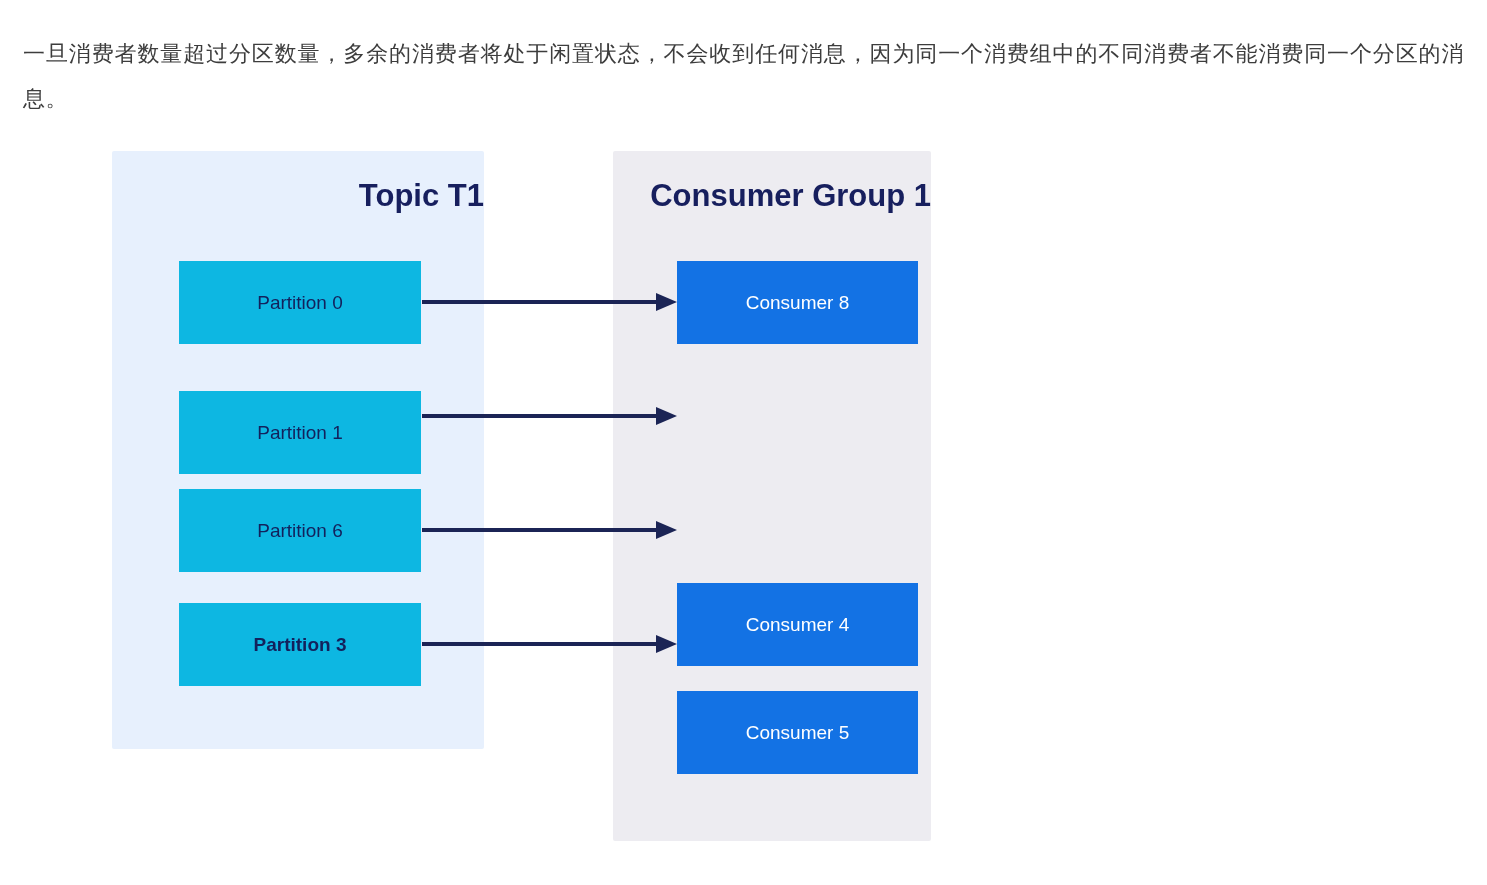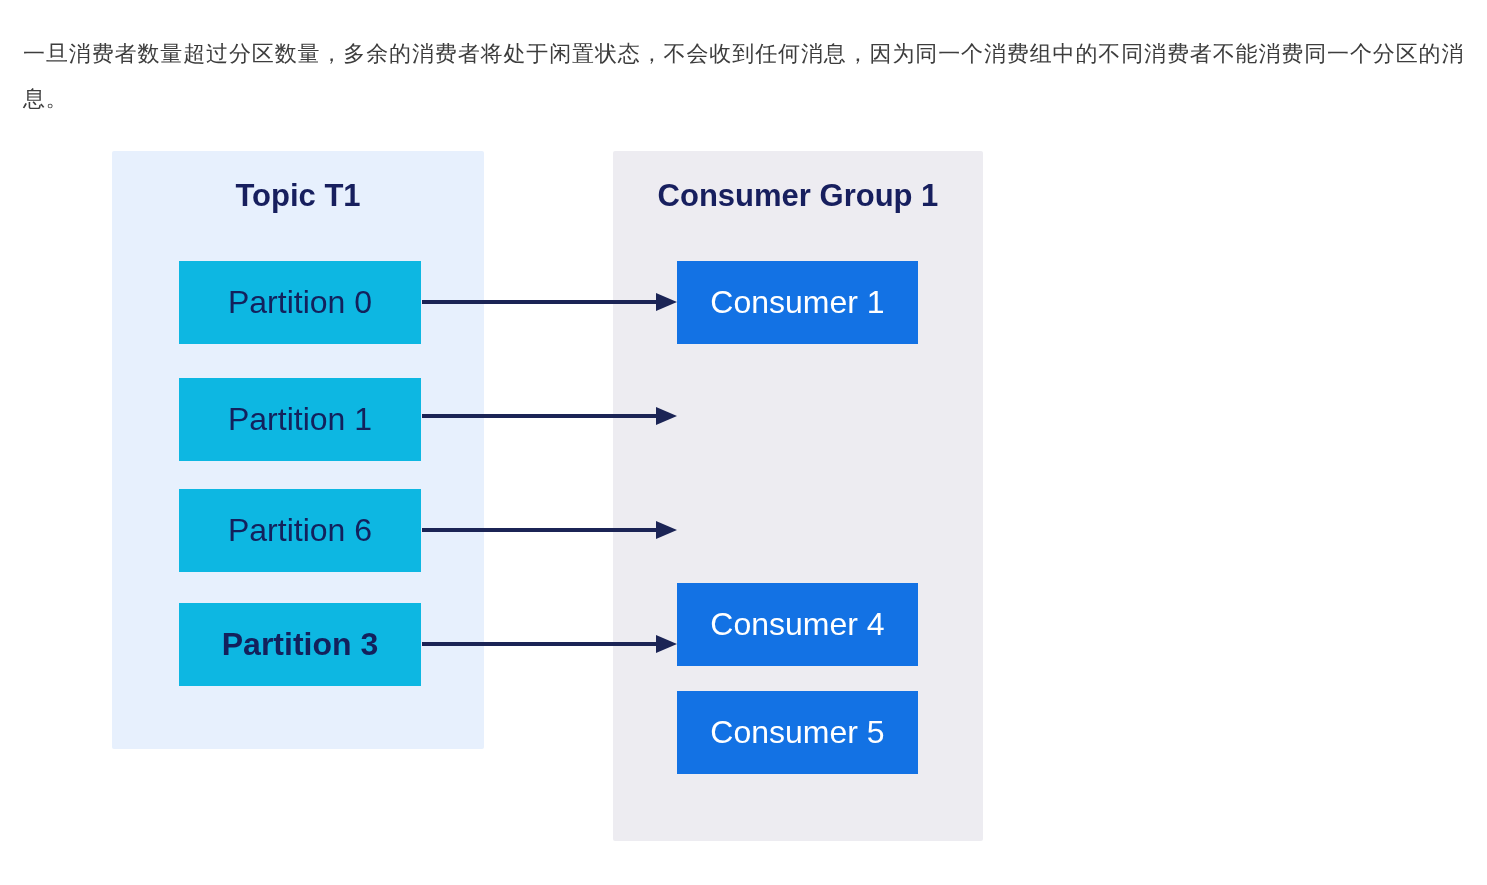--- a/index.html
+++ b/index.html
@@ -18,31 +18,31 @@
   html,body{width:1487px;height:885px;background:var(--page-bg);
     font-family:"Liberation Sans","DejaVu Sans",sans-serif;overflow:hidden;}
   .stage{position:relative;width:1487px;height:885px;border-radius:21px;}
 
   .intro{position:absolute;left:23px;top:31px;width:1441px;
     font-size:22px;line-height:45px;color:var(--paragraph-text);
     letter-spacing:0.5px;text-align:justify;}
 
   .panel{position:absolute;top:151px;border-radius:2px;}
   .panel-topic{left:112px;width:372px;height:598px;background:var(--topic-panel-bg);}
-  .panel-group{left:613px;width:370px;height:690px;background:var(--group-panel-bg);}
+  .panel-group{left:613px;width:318px;height:690px;background:var(--group-panel-bg);}
 
   .panel-title{position:absolute;top:27px;left:0;width:100%;
-    text-align:center;font-size:31px;font-weight:bold;color:var(--title-text);}
+    text-align:right;font-size:31px;font-weight:bold;color:var(--title-text);}
 
   .node{position:absolute;display:flex;align-items:center;justify-content:center;
-    font-size:32px;height:83px;}
+    font-size:19px;height:83px;}
   .partition{left:67px;width:242px;background:var(--partition-box);color:var(--partition-text);}
   .consumer{left:64px;width:241px;background:var(--consumer-box);color:var(--consumer-text);}
 
-  .p-0{top:110px;} .p-1{top:227px;} .p-2{top:338px;} .p-3{top:452px;font-weight:bold;}
+  .p-0{top:110px;} .p-1{top:240px;} .p-2{top:338px;} .p-3{top:452px;font-weight:bold;}
   .c-0{top:110px;} .c-1{top:224px;} .c-2{top:338px;} .c-3{top:432px;} .c-4{top:540px;}
 
   .arrow{position:absolute;left:422px;width:255px;height:18px;}
   .a-0{top:293px;} .a-1{top:407px;} .a-2{top:521px;} .a-3{top:635px;}
   .arrow .shaft{position:absolute;left:0;top:7px;width:237px;height:4px;background:var(--arrow);}
   .arrow .head{position:absolute;left:234px;top:0;width:0;height:0;
     border-left:21px solid var(--arrow);border-top:9px solid transparent;border-bottom:9px solid transparent;}
 </style>
 </head>
 <body>
@@ -54,21 +54,21 @@
   <div class="panel panel-topic">
     <div class="panel-title">Topic T1</div>
     <div class="node partition p-0">Partition 0</div>
     <div class="node partition p-1">Partition 1</div>
     <div class="node partition p-2">Partition 6</div>
     <div class="node partition p-3">Partition 3</div>
   </div>
 
   <div class="panel panel-group">
     <div class="panel-title">Consumer Group 1</div>
-    <div class="node consumer c-0">Consumer 1</div>
+    <div class="node consumer c-0">Consumer 8</div>
     <div class="node consumer c-3">Consumer 4</div>
     <div class="node consumer c-4">Consumer 5</div>
   </div>
 
   <div class="arrow a-0">
     <div class="shaft"></div>
     <div class="head"></div>
   </div>
   <div class="arrow a-1">
     <div class="shaft"></div>

